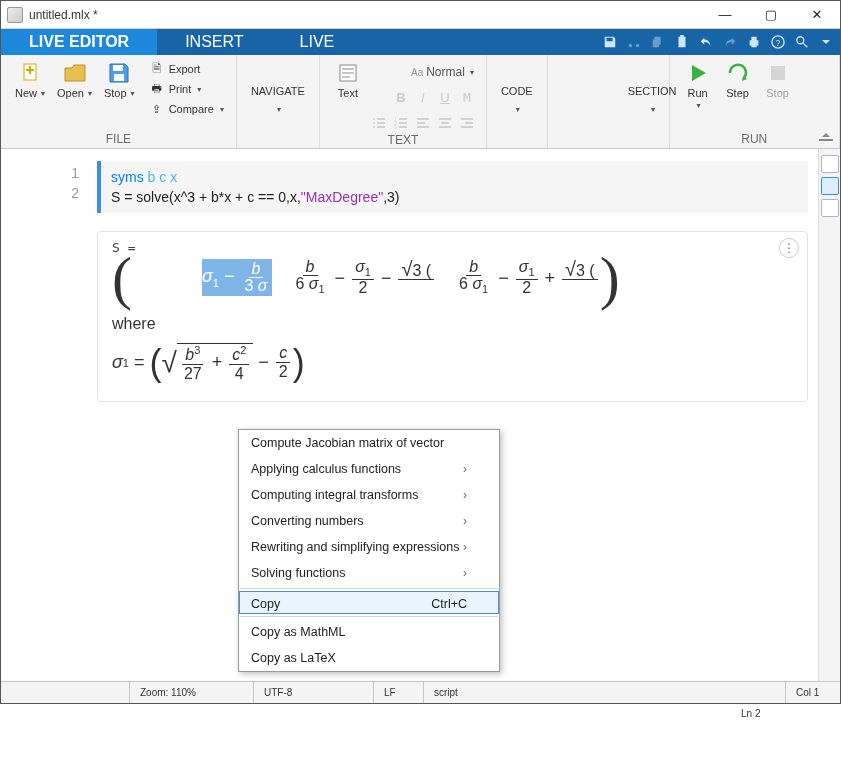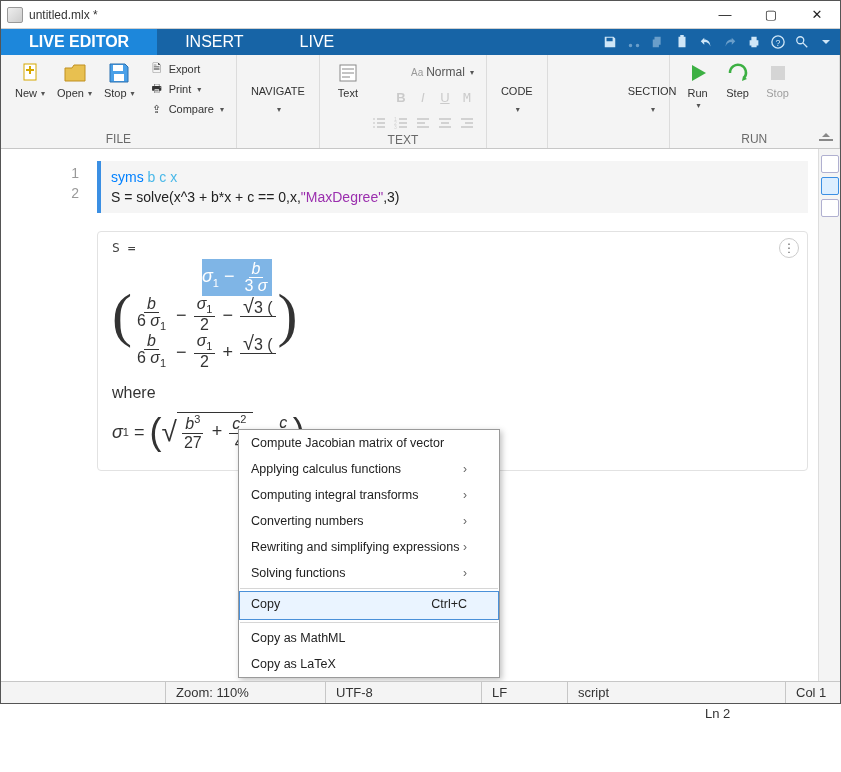--- a/index.html
+++ b/index.html
@@ -61,41 +61,41 @@
   .out-label { font-family: Menlo, Consolas, monospace; font-size:13px; color:#444; }
   
   .math { font-size:18px; line-height:1; }
   .selection-highlight { background:#7fb5e6; color:#fff; padding:2px 0; }
   .frac { display:inline-flex; flex-direction:column; align-items:center; vertical-align:middle; margin:0 2px; }
   .frac .num { border-bottom:1px solid #333; padding:0 3px; font-size:16px; }
   .frac .den { padding:0 3px; font-size:16px; }
   .sqrt-sym { font-size:20px; }
   .bracket-left, .bracket-right { font-size:60px; font-weight:100; line-height:0; display:inline-block; vertical-align:middle; font-family:"Cambria Math","Times New Roman",serif; }
   .matrix { display:inline-flex; align-items:center; }
-  .matrix-rows { display:inline-flex; flex-direction:column; }
+  .matrix-rows { display:inline-flex; flex-direction:row; gap:18px; }
   .mrow { display:flex; align-items:center; white-space:nowrap; }
   .sub { font-size:11px; vertical-align:sub; }
   
   .where-line { margin-top:14px; font-size:16px; }
   .sigma-def { margin-top:10px; font-size:18px; display:flex; align-items:center; }
   
   
   .context-menu { position:absolute; left:237px; top:280px; width:262px; background:#fff; border:1px solid #9a9a9a; box-shadow:2px 2px 6px rgba(0,0,0,0.25); font-size:12.5px; color:#222; z-index:50; }
   .cm-item { padding:6px 32px 6px 12px; display:flex; align-items:center; justify-content:space-between; cursor:default; }
-  .cm-item.highlight { background:#eaf4ff; border:1px solid #4a90d9; padding:5px 31px 8px 11px; }
+  .cm-item.highlight { background:#eaf4ff; border:1px solid #4a90d9; padding:5px 31px 2px 11px; }
   .cm-sep { height:1px; background:#d6d6d6; margin:2px 1px; }
   .cm-sub::after { content:"›"; color:#666; font-size:12px; }
   
   
   .side-tools { width:22px; background:#f4f4f4; border-left:1px solid #ddd; display:flex; flex-direction:column; align-items:center; gap:4px; padding-top:6px; }
   .side-btn { width:18px; height:18px; border:1px solid #b0b0d0; background:#fff; border-radius:2px; cursor:pointer; }
   .side-btn.active { border-color:#3b8fe3; background:#dceeff; }
   
   
-  .statusbar { height:22px; background:#f4f4f4; border-top:1px solid #c7c7c7; display:flex; align-items:stretch; font-size:13px; color:#333;gap:36px; }
+  .statusbar { height:22px; background:#f4f4f4; border-top:1px solid #c7c7c7; display:flex; align-items:stretch; font-size:10px; color:#333; }
   .sb-cell { padding:0 10px; border-left:1px solid #c7c7c7; display:flex; align-items:center; white-space:nowrap; }
   .sb-cell:first-child { border-left:none; }
   .sb-flex { flex:1; }
 </style>
 </head>
 <body>
 
 <div class="window">
 
   <div class="titlebar">

